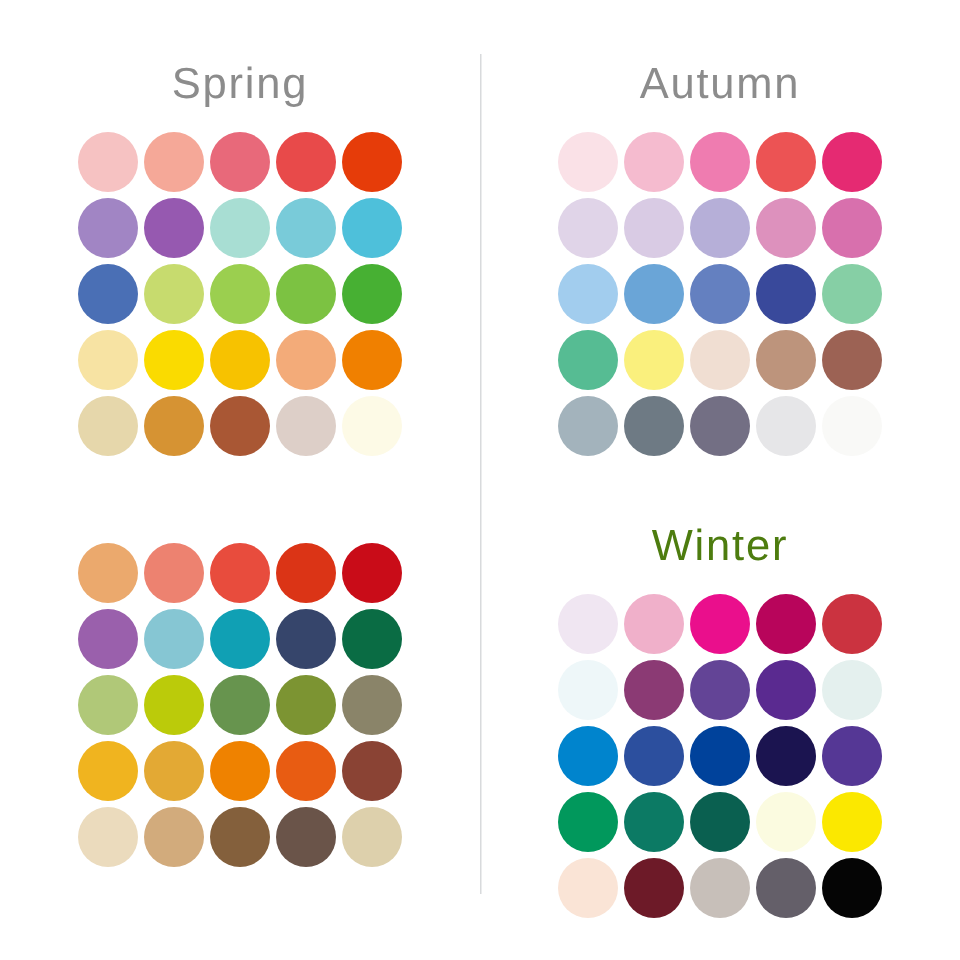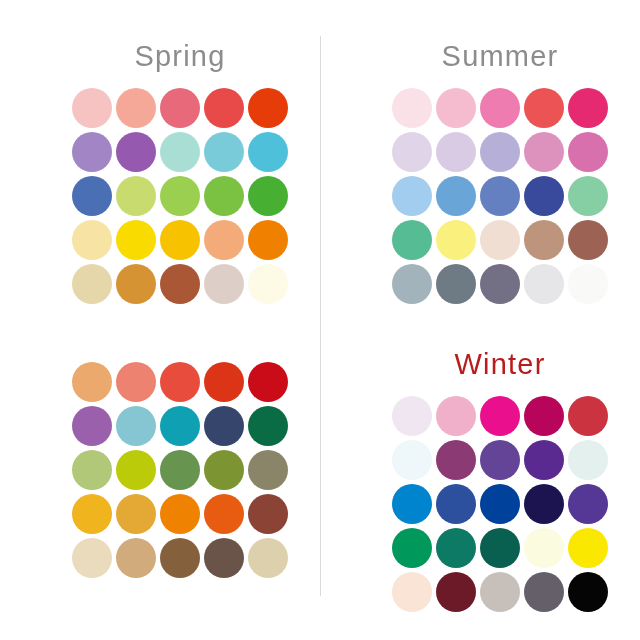--- a/index.html
+++ b/index.html
@@ -34,21 +34,20 @@
     position: absolute;
     left: 0;
     top: 0;
     width: 640px;
     height: 640px;
     display: grid;
     grid-template-columns: 320px 320px;
     grid-template-rows: 308px 308px;
     padding-top: 12px;
     box-sizing: border-box;
-    padding-left: 20px;
   }
   .palette {
     position: relative;
     box-sizing: border-box;
     padding-top: 30px;
   }
   .palette-title {
     text-align: center;
     font-family: "Liberation Sans", sans-serif;
     font-size: 29px;
@@ -164,21 +163,21 @@
           <div class="swatch-cell">
             <span class="swatch" style="background: rgb(221, 207, 200);"></span>
           </div>
           <div class="swatch-cell">
             <span class="swatch" style="background: rgb(253, 250, 230);"></span>
           </div>
         </div>
     </div>
 
     <div class="palette">
-      <div class="palette-title" style="color: rgb(140, 140, 140);">Summer</div>
+      <div class="palette-title" style="color: rgb(140, 140, 140);">Autumn</div>
       <div class="swatch-grid">
           <div class="swatch-cell">
             <span class="swatch" style="background: rgb(250, 225, 231);"></span>
           </div>
           <div class="swatch-cell">
             <span class="swatch" style="background: rgb(245, 187, 207);"></span>
           </div>
           <div class="swatch-cell">
             <span class="swatch" style="background: rgb(239, 124, 176);"></span>
           </div>
@@ -325,21 +324,21 @@
           <div class="swatch-cell">
             <span class="swatch" style="background: rgb(106, 84, 73);"></span>
           </div>
           <div class="swatch-cell">
             <span class="swatch" style="background: rgb(221, 208, 172);"></span>
           </div>
         </div>
     </div>
 
     <div class="palette">
-      <div class="palette-title" style="color: #b91c1c;">Winter</div>
+      <div class="palette-title" style="color: #4d7c0f;">Winter</div>
       <div class="swatch-grid">
           <div class="swatch-cell">
             <span class="swatch" style="background: rgb(240, 230, 242);"></span>
           </div>
           <div class="swatch-cell">
             <span class="swatch" style="background: rgb(240, 176, 202);"></span>
           </div>
           <div class="swatch-cell">
             <span class="swatch" style="background: rgb(234, 15, 140);"></span>
           </div>

